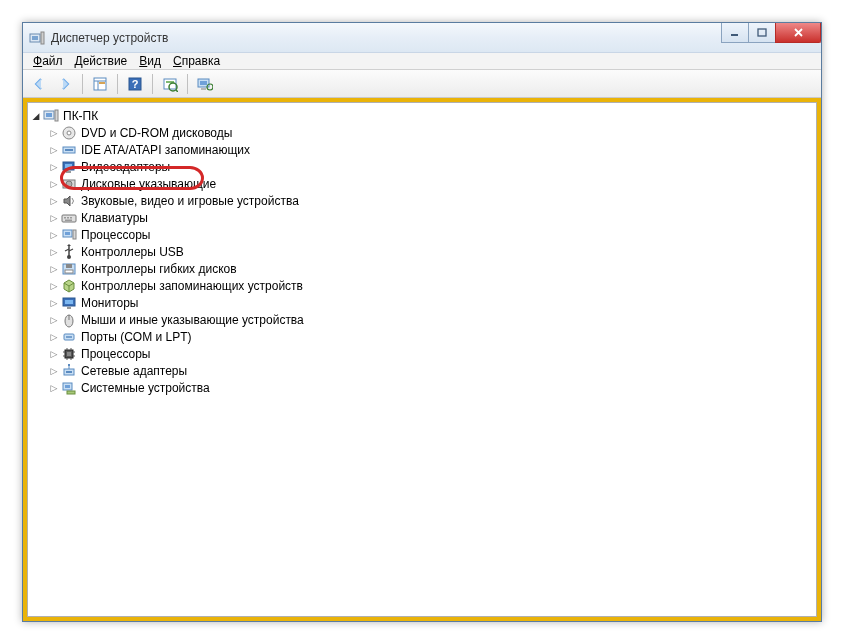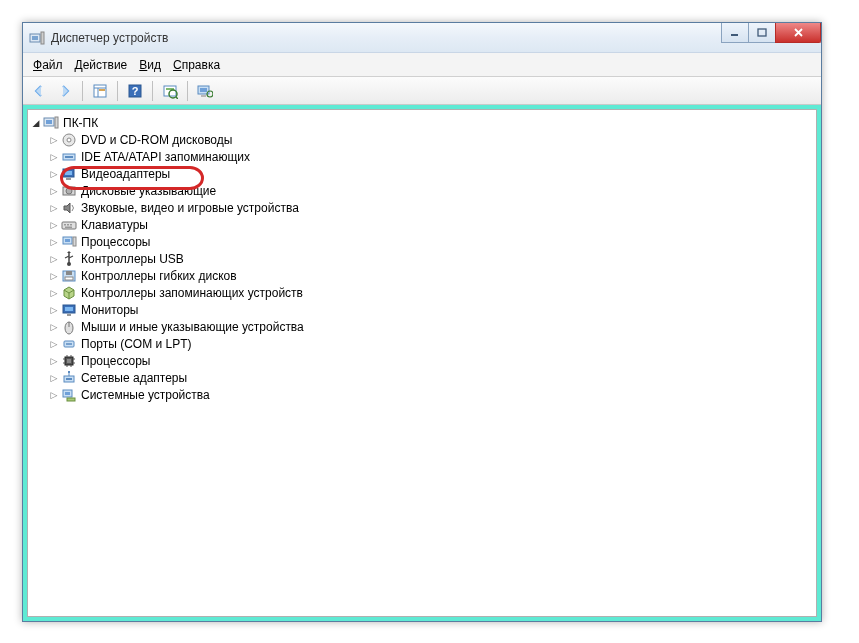--- a/index.html
+++ b/index.html
@@ -11,21 +11,21 @@
   height: 643px;
   position: relative;
   overflow: hidden;
 }
 .window {
   position: absolute;
   left: 22px;
   top: 22px;
   width: 800px;
   height: 600px;
-  background: #5eead4;
+  background: #eab308;
   border: 1px solid #5a7ca0;
   box-shadow: 0 0 8px rgba(0,0,0,0.3);
   display: flex;
   flex-direction: column;
 }
 .titlebar {
   height: 30px;
   background: linear-gradient(to bottom, #f4f8fc 0%, #e6eef7 50%, #dde8f3 100%);
   border-bottom: 1px solid #c9d6e6;
   display: flex;
@@ -64,21 +64,21 @@
   color: #405a78;
 }
 .win-btn.close {
   background: linear-gradient(to bottom, #e88, #c9302c);
   color: #fff;
   width: 46px;
   border-color: #b52b27;
   border-bottom-right-radius: 2px;
 }
 .menubar {
-  height: 24px;
+  height: 17px;
   background: #f4f4f4;
   border-bottom: 1px solid #d0d0d0;
   display: flex;
   align-items: center;
   padding: 0 4px;
 }
 .menu-item {
   padding: 2px 6px;
   cursor: default;
   color: #000;

